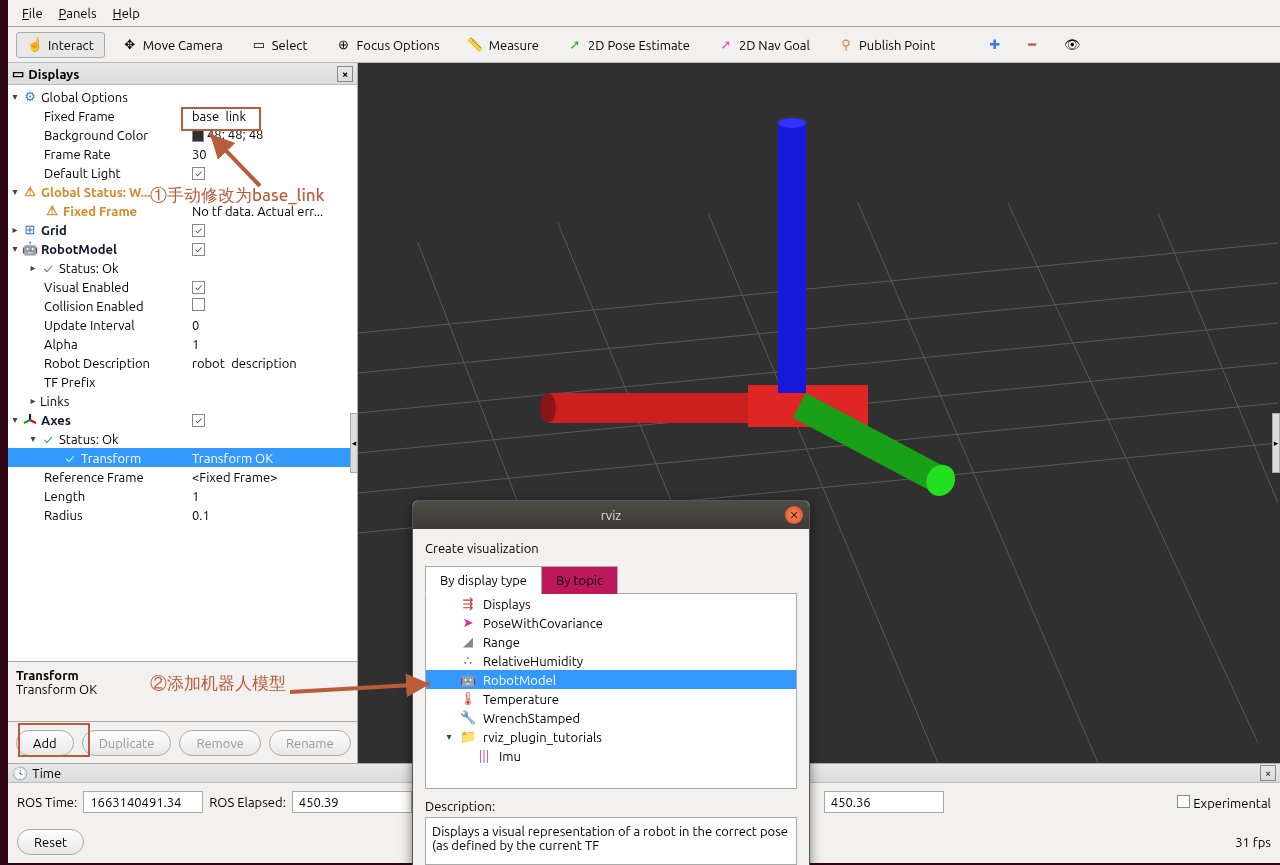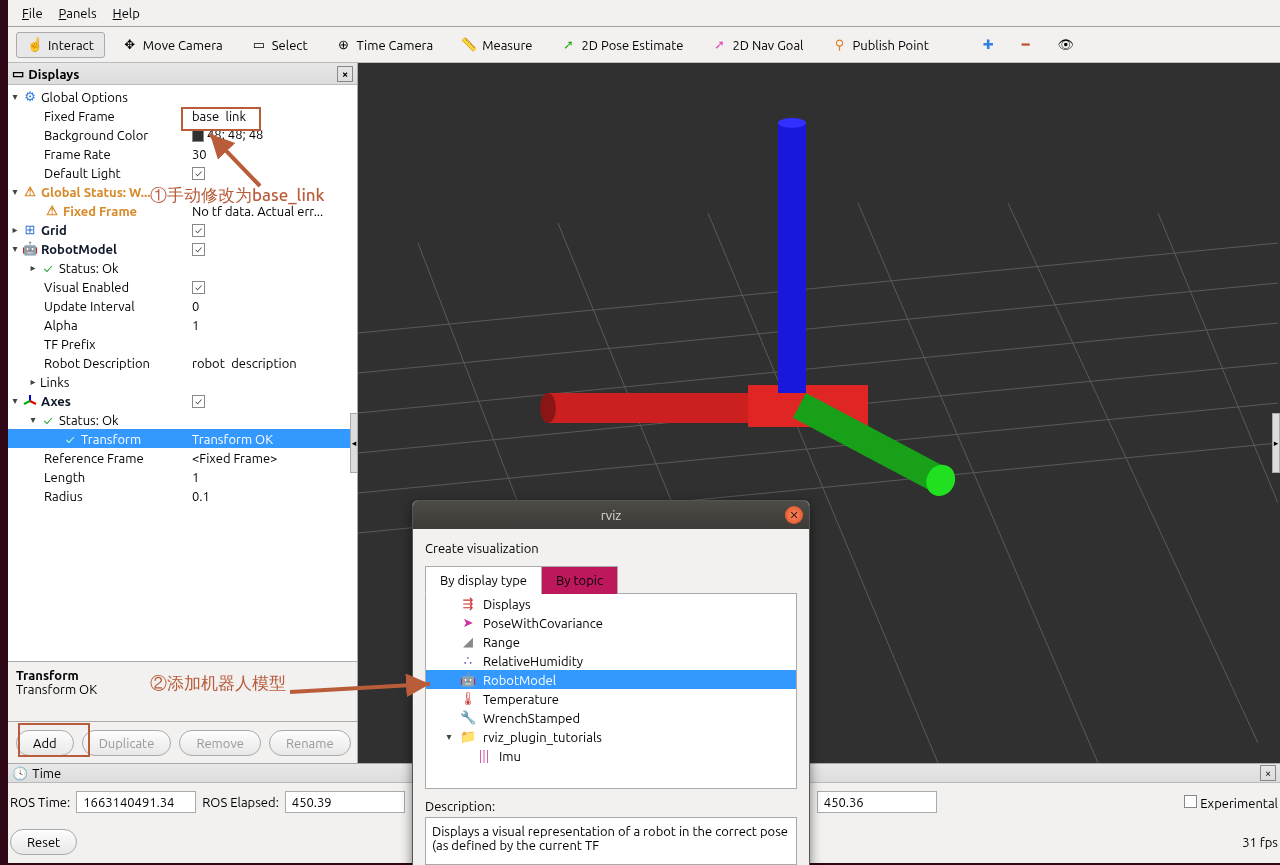--- a/index.html
+++ b/index.html
@@ -27,21 +27,21 @@
 .checkbox { width: 13px; height: 13px; border: 1px solid #888; background: #fff; display: inline-flex; align-items: center; justify-content: center; font-size: 10px; color: #333; }
 .desc-panel { height: 60px; border-top: 1px solid #aaa; padding: 6px 8px; background: #f2f1f0; font-size: 13px; position: relative; }
 .btn-row { height: 42px; border-top: 1px solid #aaa; display: flex; align-items: center; padding: 0 8px; gap: 8px; }
 .btn { padding: 5px 16px; border: 1px solid #aaa; border-radius: 13px; background: linear-gradient(#fdfdfd,#e8e8e8); cursor: pointer; font-size: 13px; }
 .btn.disabled { color: #999; }
 .viewport { flex: 1; background: #303030; position: relative; }
 .collapser { position: absolute; left: -8px; top: 50%; width: 8px; height: 60px; background: #ddd; border: 1px solid #aaa; display: flex; align-items: center; justify-content: center; font-size: 9px; }
 .timepanel { height: 100px; border-top: 1px solid #aaa; background: #f2f1f0; display: flex; flex-direction: column; }
 .time-title { height: 20px; border-bottom: 1px solid #bbb; display: flex; align-items: center; padding: 0 4px; gap: 4px; background: linear-gradient(#e8e8e8,#dcdcdc); }
 .time-title .closex { margin-left: auto; width: 16px; height: 16px; border: 1px solid #888; font-size: 11px; display: flex; align-items: center; justify-content: center; cursor: pointer; }
-.timerow { display: flex; align-items: center; padding: 8px 2px; gap: 6px; }
+.timerow { display: flex; align-items: center; padding: 8px 9px; gap: 6px; }
 .timerow input[type=text] { border: 1px solid #aaa; padding: 3px 6px; width: 120px; background: #fff; font-size: 13px; }
 .dialog { position: absolute; left: 412px; top: 500px; width: 398px; height: 422px; background: #f2f1f0; border: 1px solid #555; box-shadow: 0 3px 12px rgba(0,0,0,.5); border-radius: 6px 6px 0 0; overflow: hidden; }
 .dialog-titlebar { height: 28px; background: linear-gradient(#4c4b46,#3c3b37); color: #dfdbd2; display: flex; align-items: center; justify-content: center; position: relative; }
 .dialog-titlebar .closebtn { position: absolute; right: 6px; top: 5px; width: 18px; height: 18px; border-radius: 9px; background: radial-gradient(#f58d6f,#e24912); display: flex; align-items: center; justify-content: center; color: #4a1500; font-size: 11px; cursor: pointer; }
 .dialog-body { padding: 12px; }
 .tabs { display: flex; border-bottom: 1px solid #aaa; margin-top: 10px; gap: 0; }
 .tab { padding: 6px 14px; border: 1px solid #aaa; border-bottom: none; background: #be185d; margin-right: -1px; cursor: pointer; position: relative; top: 1px; }
 .tab.active { background: #fff; border-bottom: 1px solid #fff; }
 .typelist { border: 1px solid #aaa; border-top: none; background: #fff; height: 195px; overflow-y: scroll; }
 .trow2 { display: flex; align-items: center; height: 19px; padding-left: 34px; gap: 4px; }
@@ -71,21 +71,21 @@
     <div class="toolbtn">
         <span class="ticon">✥</span>
         <span>Move Camera</span>
       </div>
     <div class="toolbtn">
         <span class="ticon">▭</span>
         <span>Select</span>
       </div>
     <div class="toolbtn">
         <span class="ticon">⊕</span>
-        <span>Time Camera</span>
+        <span>Focus Options</span>
       </div>
     <div class="toolbtn">
         <span class="ticon">📏</span>
         <span>Measure</span>
       </div>
     <div class="toolbtn">
         <span class="ticon" style="color:#2aae2a">➚</span>
         <span>2D Pose Estimate</span>
       </div>
     <div class="toolbtn">
@@ -171,39 +171,45 @@
           </div>
         <div class="trow">
             <span class="indent1"></span>
             <span class="indent1"></span>
             <span>Visual Enabled</span>
             <span class="val"><span class="checkbox">✓</span></span>
           </div>
         <div class="trow">
             <span class="indent1"></span>
             <span class="indent1"></span>
+            <span>Collision Enabled</span>
+            <span class="val"><span class="checkbox"></span></span>
+          </div>
+        <div class="trow">
+            <span class="indent1"></span>
+            <span class="indent1"></span>
             <span>Update Interval</span>
             <span class="val">0</span>
           </div>
         <div class="trow">
             <span class="indent1"></span>
             <span class="indent1"></span>
             <span>Alpha</span>
             <span class="val">1</span>
           </div>
         <div class="trow">
             <span class="indent1"></span>
             <span class="indent1"></span>
-            <span>TF Prefix</span>
-          </div>
-        <div class="trow">
-            <span class="indent1"></span>
-            <span class="indent1"></span>
             <span>Robot Description</span>
             <span class="val">robot_description</span>
+          </div>
+        <div class="trow">
+            <span class="indent1"></span>
+            <span class="indent1"></span>
+            <span>TF Prefix</span>
           </div>
         <div class="trow">
             <span class="indent1"></span>
             <span class="arrow">▸</span>
             <span>Links</span>
           </div>
         <div class="trow">
             <span class="arrow">▾</span>
             <span class="ticon-sm">
               <svg width="14" height="14">

